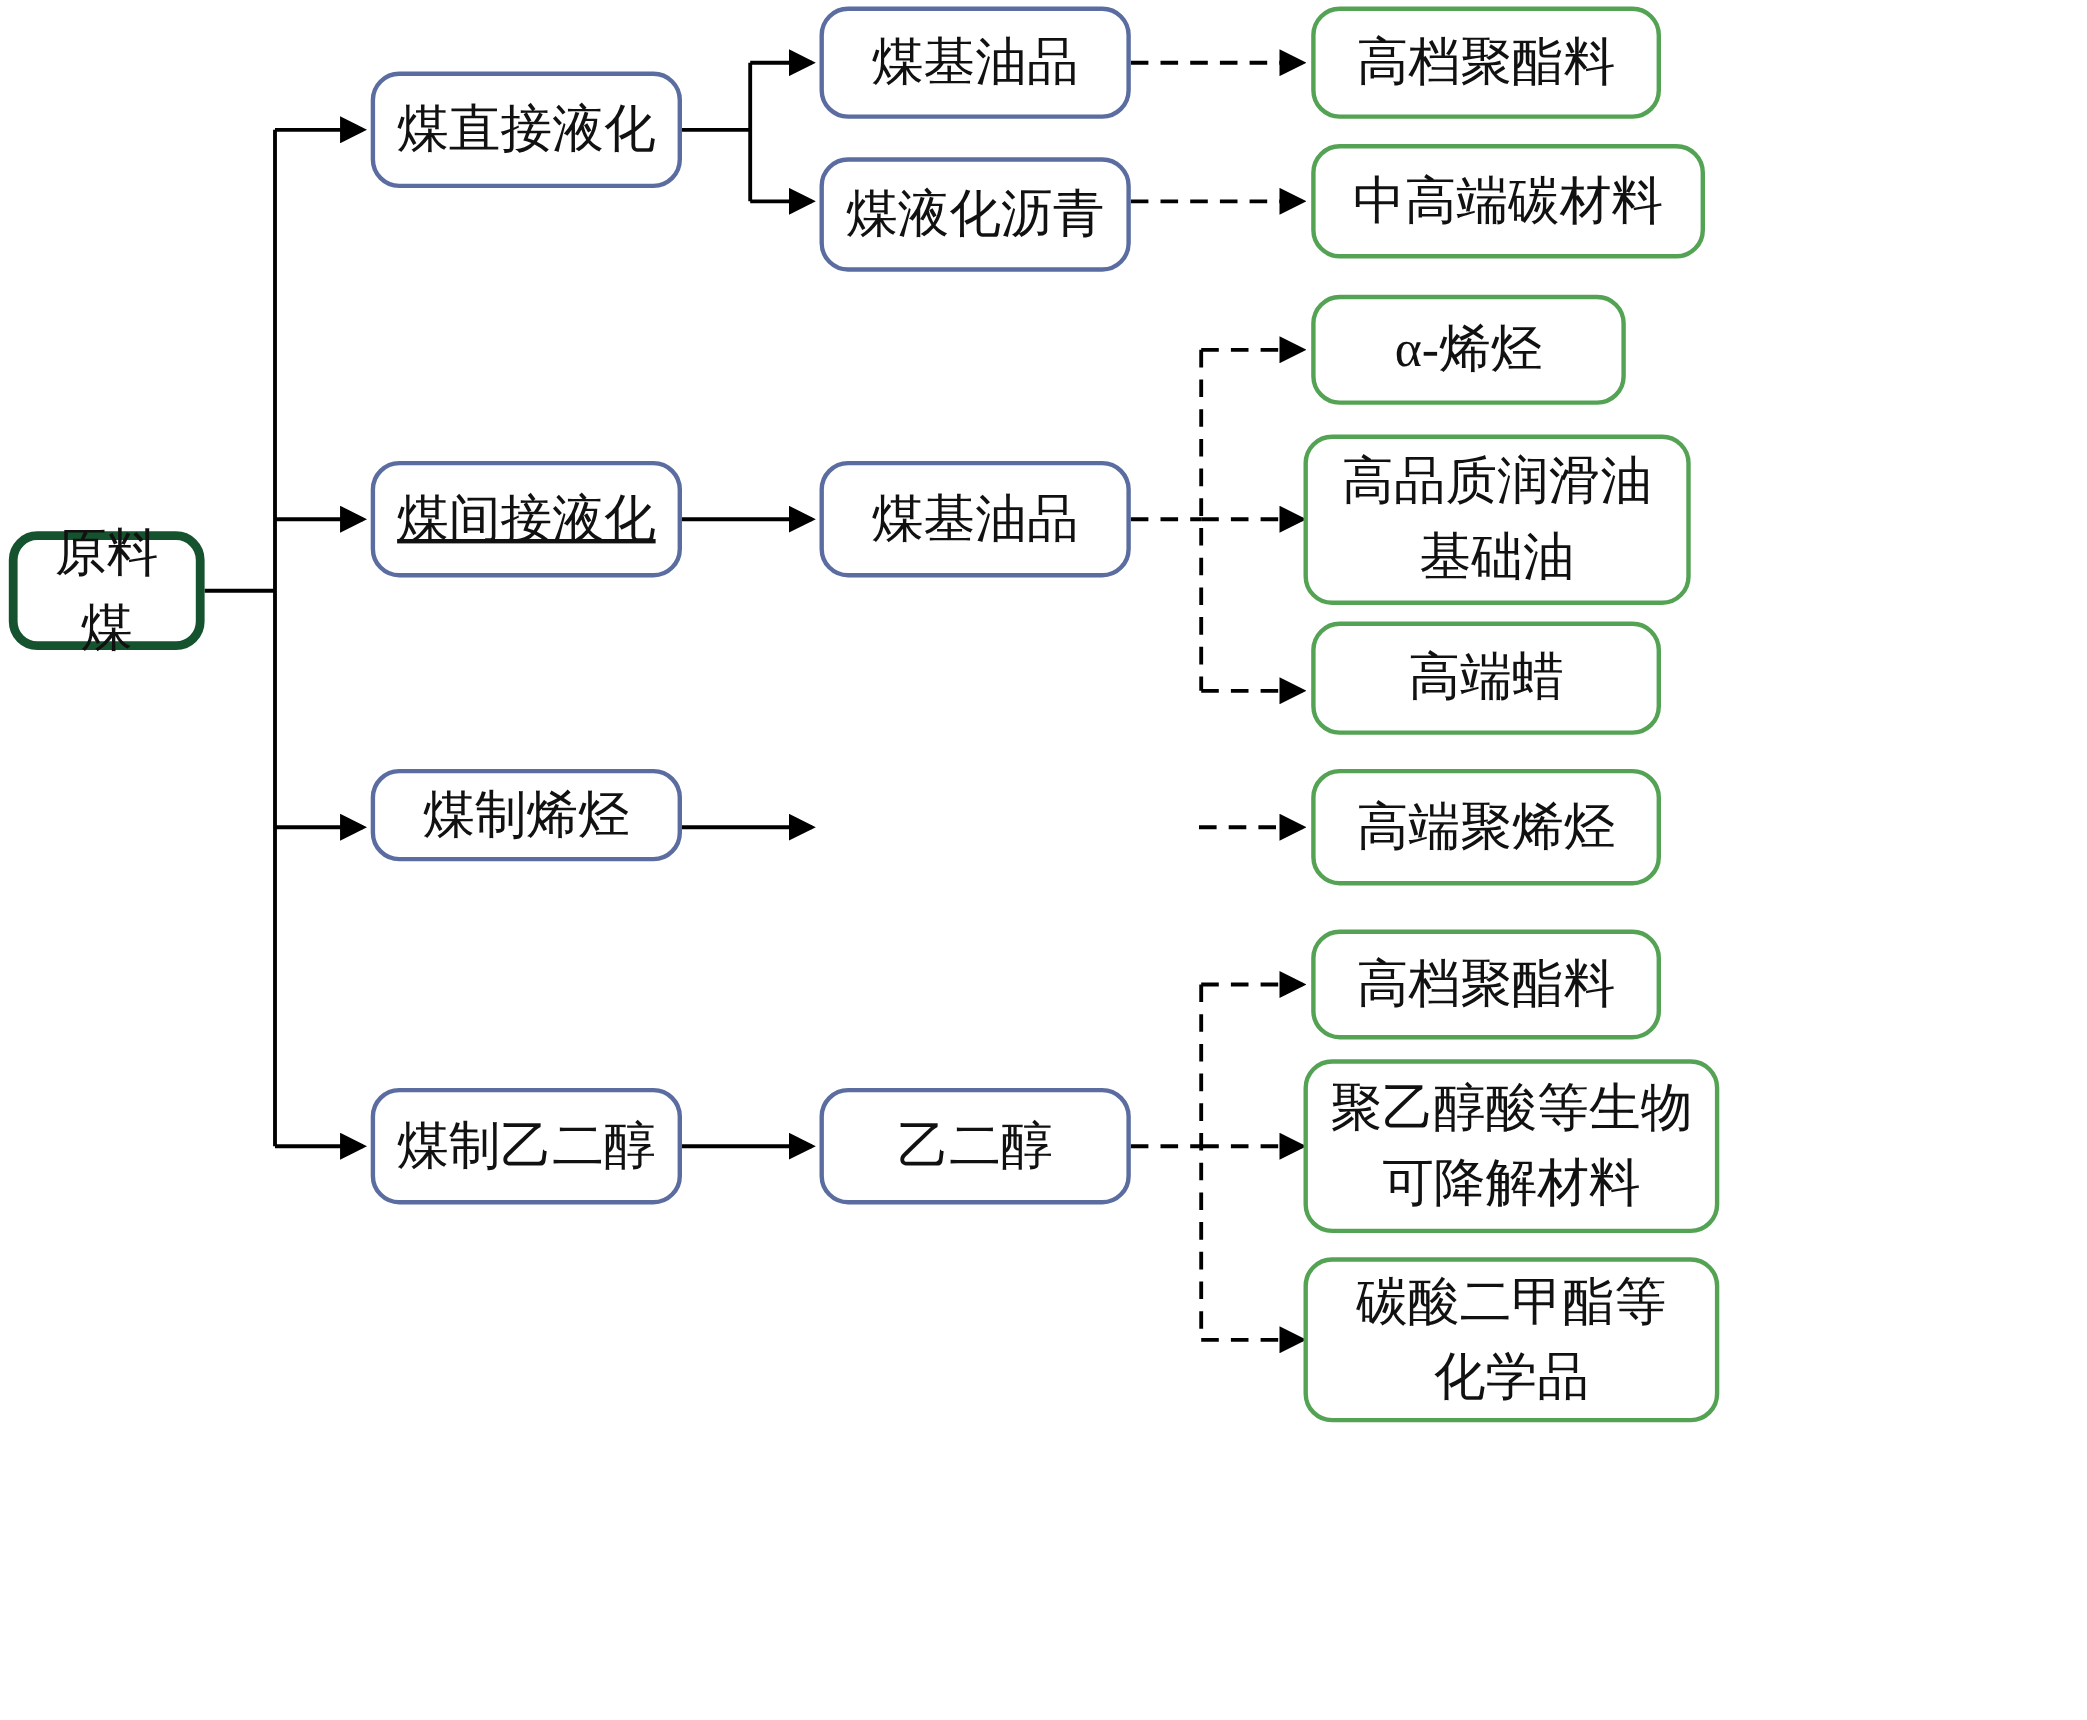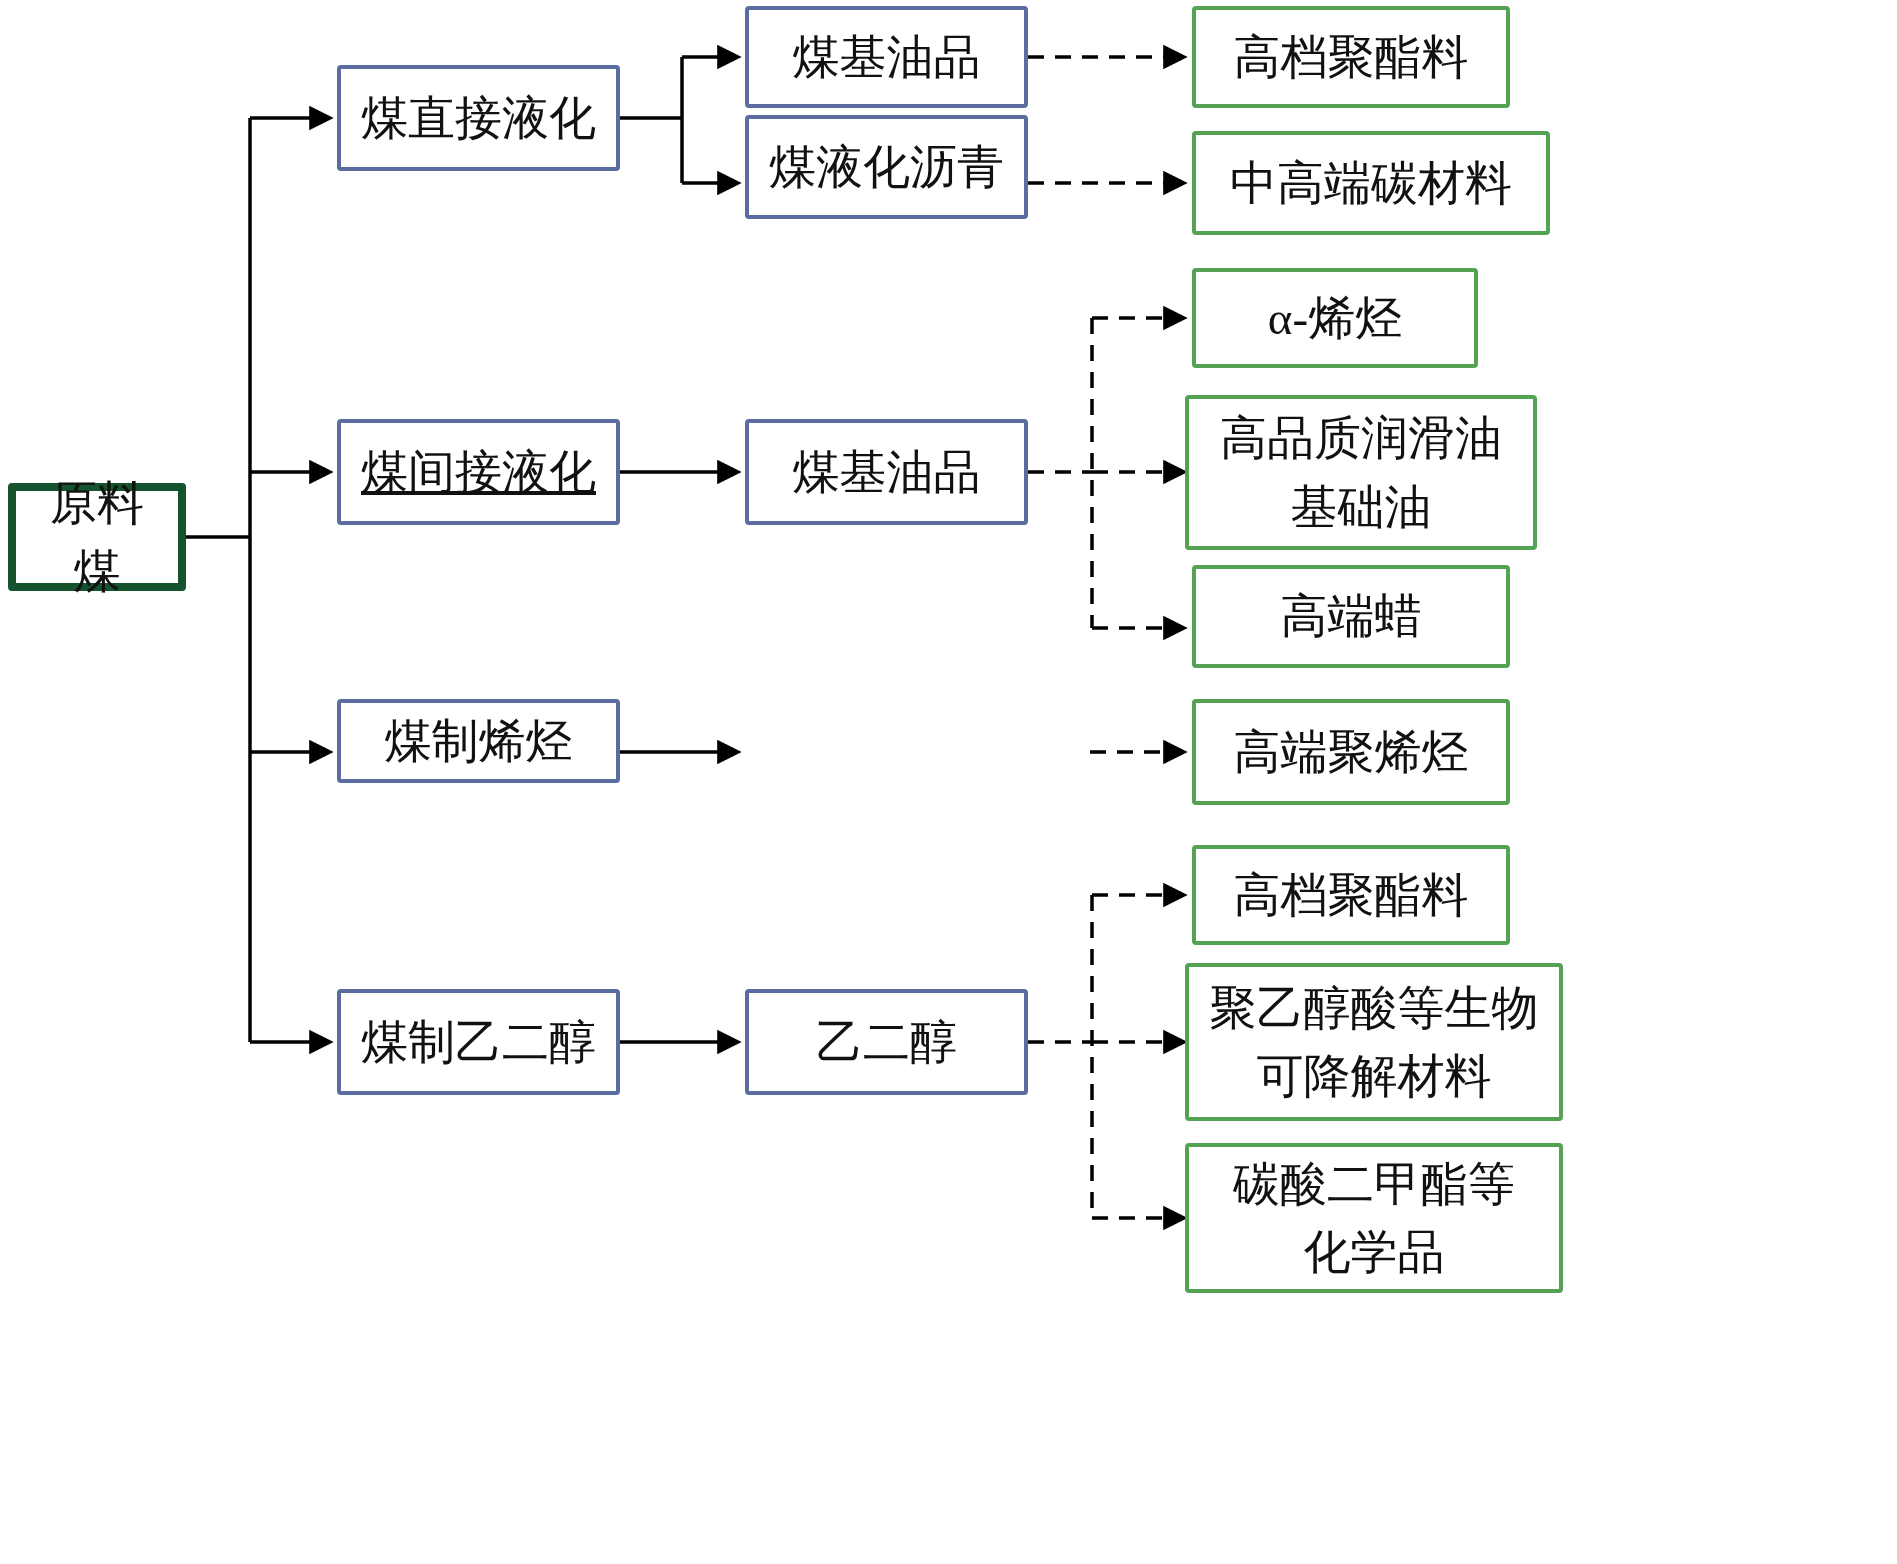--- a/index.html
+++ b/index.html
@@ -20,21 +20,21 @@
     left: 0; top: 0;
     z-index: 1;
   }
   .node {
     position: absolute;
     display: flex;
     align-items: center;
     justify-content: center;
     text-align: center;
     background: #ffffff;
-    border-radius: 4px;
+    border-radius: 26px;
     font-size: 47px;
     line-height: 1.45;
     white-space: pre-line;
     z-index: 2;
     padding: 2px 20px;
   }
   .gray  { border: 8px solid #14532d; }
   .blue  { border: 4px solid #5b6da0; }
   .green { border: 4px solid #54a254; }
 </style>
@@ -86,21 +86,21 @@
   </svg>
 
   <div class="node gray" style="left:8px; top:483px; width:178px; height:108px;">原料煤</div>
 
   <div class="node blue" style="left:337px; top:65px; width:283px; height:106px;">煤直接液化</div>
   <div class="node blue" style="left:337px; top:419px; width:283px; height:106px;text-decoration:underline;">煤间接液化</div>
   <div class="node blue" style="left:337px; top:699px; width:283px; height:84px;">煤制烯烃</div>
   <div class="node blue" style="left:337px; top:989px; width:283px; height:106px;">煤制乙二醇</div>
 
   <div class="node blue" style="left:745px; top:6px; width:283px; height:102px;">煤基油品</div>
-  <div class="node blue" style="left:745px; top:115px; width:283px; height:104px;">煤液化沥青</div>
+  <div class="node blue" style="left:745px; top:143px; width:283px; height:104px;">煤液化沥青</div>
   <div class="node blue" style="left:745px; top:419px; width:283px; height:106px;">煤基油品</div>
   <div class="node blue" style="left:745px; top:989px; width:283px; height:106px;">乙二醇</div>
 
   <div class="node green" style="left:1192px; top:6px; width:318px; height:102px;">高档聚酯料</div>
   <div class="node green" style="left:1192px; top:131px; width:358px; height:104px;">中高端碳材料</div>
   <div class="node green" style="left:1192px; top:268px; width:286px; height:100px;">α-烯烃</div>
   <div class="node green" style="left:1185px; top:395px; width:352px; height:155px;">高品质润滑油
 基础油</div>
   <div class="node green" style="left:1192px; top:565px; width:318px; height:103px;">高端蜡</div>
   <div class="node green" style="left:1192px; top:699px; width:318px; height:106px;">高端聚烯烃</div>

